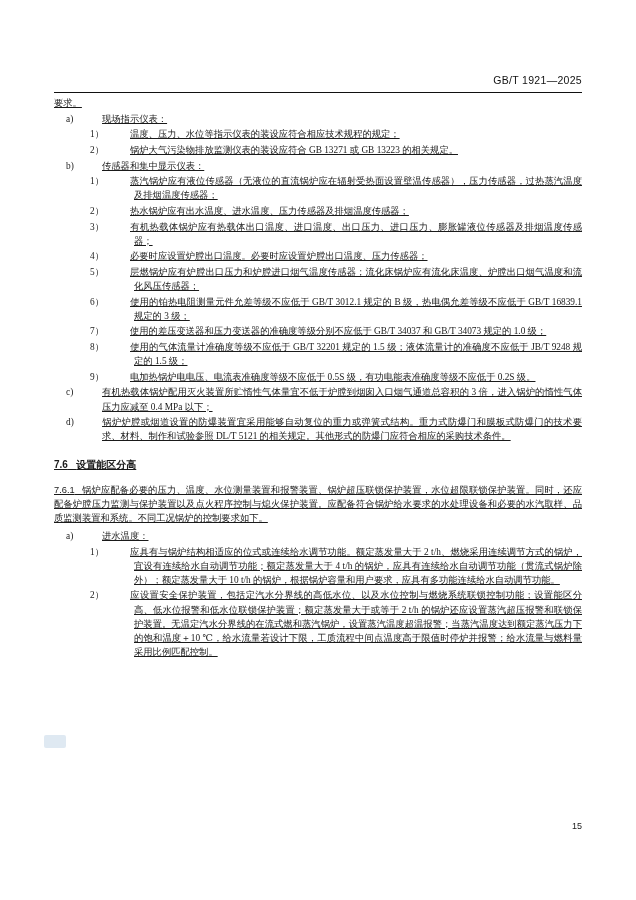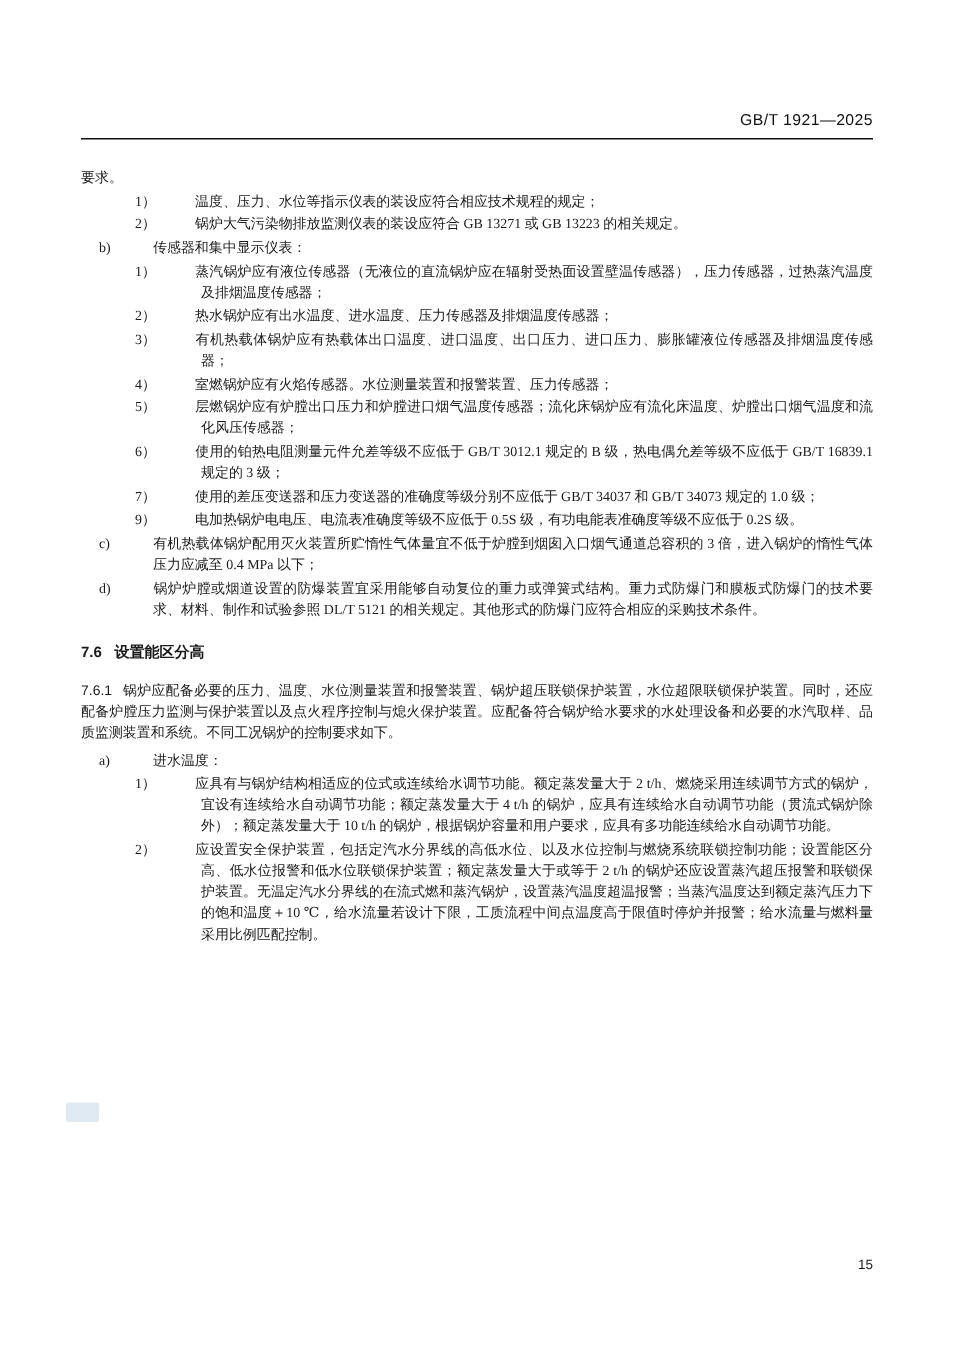--- a/index.html
+++ b/index.html
@@ -34,23 +34,24 @@
   .header-rule {
     position: absolute;
     top: 92px;
     left: 54px;
     right: 54px;
     height: 1px;
     background: #111;
   }
   .content {
     position: absolute;
-    top: 112px;
+    top: 96px;
     left: 54px;
     width: 528px;
+    text-decoration: underline;
   }
   p {
     margin: 0;
     font-size: 9.3px;
     line-height: 1.52;
     text-align: justify;
     text-justify: inter-ideograph;
   }
   .para {
     margin-bottom: 1.5px;
@@ -76,21 +77,21 @@
   .clause-head {
     margin-top: 10px;
   }
   .clause-head .num {
     font-family: "Liberation Sans", sans-serif;
     font-size: 9.3px;
   }
   .gap-small { margin-top: 4px; }
   .folio {
     position: absolute;
-    bottom: 52px;
+    bottom: 69px;
     right: 54px;
     font-size: 9px;
     font-family: "Liberation Sans", sans-serif;
   }
   .watermark {
     position: absolute;
     left: 44px;
     top: 735px;
     width: 22px;
     height: 13px;
@@ -107,20 +108,23 @@
 
 <div class="page">
 
   <div class="header">GB/T 1921—2025</div>
   <div class="header-rule"></div>
 
   <div class="content">
 
     <p class="para lvl0">要求。</p>
 
+    <p class="para lvl-a">
+      <span class="marker">a)</span><span>现场指示仪表：</span>
+    </p>
 
     <p class="para lvl-num">
       <span class="marker">1）</span><span>温度、压力、水位等指示仪表的装设应符合相应技术规程的规定；</span>
     </p>
     <p class="para lvl-num">
       <span class="marker">2）</span><span>锅炉大气污染物排放监测仪表的装设应符合 GB 13271 或 GB 13223 的相关规定。</span>
     </p>
 
     <p class="para lvl-a">
       <span class="marker">b)</span><span>传感器和集中显示仪表：</span>
@@ -129,30 +133,33 @@
     <p class="para lvl-num">
       <span class="marker">1）</span><span>蒸汽锅炉应有液位传感器（无液位的直流锅炉应在辐射受热面设置壁温传感器），压力传感器，过热蒸汽温度及排烟温度传感器；</span>
     </p>
     <p class="para lvl-num">
       <span class="marker">2）</span><span>热水锅炉应有出水温度、进水温度、压力传感器及排烟温度传感器；</span>
     </p>
     <p class="para lvl-num">
       <span class="marker">3）</span><span>有机热载体锅炉应有热载体出口温度、进口温度、出口压力、进口压力、膨胀罐液位传感器及排烟温度传感器；</span>
     </p>
     <p class="para lvl-num">
-      <span class="marker">4）</span><span>室燃锅炉应有火焰传感器。水位测量装置和报警装置、压力传感器；</span>
+      <span class="marker">4）</span><span>必要时应设置炉膛出口温度。必要时应设置炉膛出口温度、压力传感器；</span>
     </p>
     <p class="para lvl-num">
       <span class="marker">5）</span><span>层燃锅炉应有炉膛出口压力和炉膛进口烟气温度传感器；流化床锅炉应有流化床温度、炉膛出口烟气温度和流化风压传感器；</span>
     </p>
     <p class="para lvl-num">
       <span class="marker">6）</span><span>使用的铂热电阻测量元件允差等级不应低于 GB/T 3012.1 规定的 B 级，热电偶允差等级不应低于 GB/T 16839.1 规定的 3 级；</span>
     </p>
     <p class="para lvl-num">
       <span class="marker">7）</span><span>使用的差压变送器和压力变送器的准确度等级分别不应低于 GB/T 34037 和 GB/T 34073 规定的 1.0 级；</span>
+    </p>
+    <p class="para lvl-num">
+      <span class="marker">8）</span><span>使用的气体流量计准确度等级不应低于 GB/T 32201 规定的 1.5 级；液体流量计的准确度不应低于 JB/T 9248 规定的 1.5 级；</span>
     </p>
     <p class="para lvl-num">
       <span class="marker">9）</span><span>电加热锅炉电电压、电流表准确度等级不应低于 0.5S 级，有功电能表准确度等级不应低于 0.2S 级。</span>
     </p>
 
     <p class="para lvl-a">
       <span class="marker">c)</span><span>有机热载体锅炉配用灭火装置所贮惰性气体量宜不低于炉膛到烟囱入口烟气通道总容积的 3 倍，进入锅炉的惰性气体压力应减至 0.4 MPa 以下；</span>
     </p>
     <p class="para lvl-a">
       <span class="marker">d)</span><span>锅炉炉膛或烟道设置的防爆装置宜采用能够自动复位的重力或弹簧式结构。重力式防爆门和膜板式防爆门的技术要求、材料、制作和试验参照 DL/T 5121 的相关规定。其他形式的防爆门应符合相应的采购技术条件。</span>

